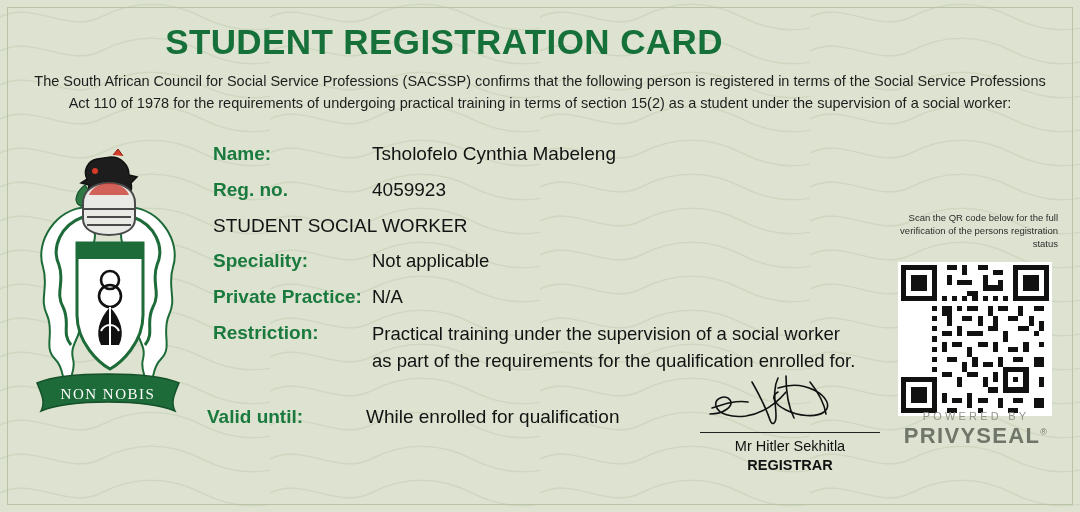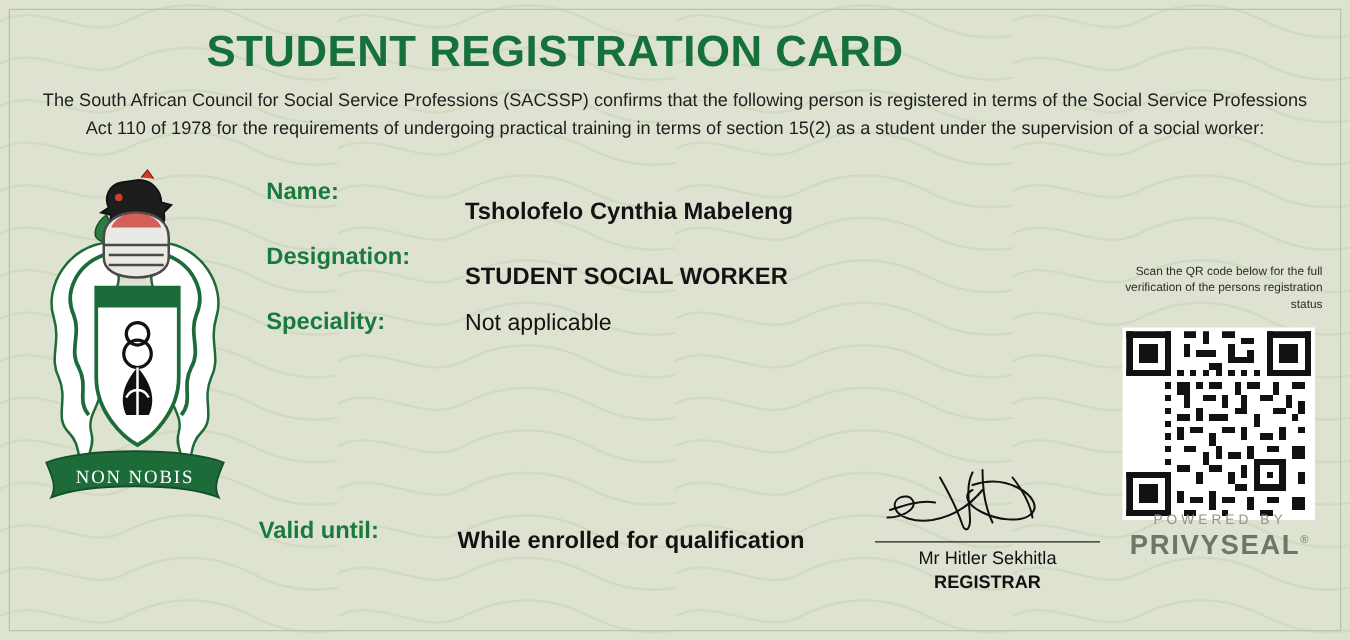--- a/index.html
+++ b/index.html
@@ -58,21 +58,21 @@
     text-align: center;
     font-size: 14.5px;
     line-height: 1.55;
     color: #1e1e1e;
   }
 
   
   .crest {
     position: absolute;
     left: 25px;
-    top: 134px;
+    top: 147px;
     width: 165px;
     height: 270px;
   }
 
   
   .fields {
     position: absolute;
     left: 213px;
     top: 142px;
     width: 700px;
@@ -88,21 +88,21 @@
     color: #1a7a3e;
     font-weight: bold;
     font-size: 19px;
     line-height: 1.25;
   }
   .value {
     font-size: 19px;
     color: #131313;
     line-height: 1.25;
   }
-  .value.bold { font-weight: bold; margin-top: 16px; }
+  .value.bold { font-weight: normal; }
   .value.small { font-size: 18.5px; }
   .value.multi { line-height: 1.45; font-size: 18.5px; }
 
   .valid-row {
     position: absolute;
     left: 207px;
     top: 405px;
     display: flex;
     align-items: center;
   }
@@ -249,33 +249,45 @@
     </svg>
   </div>
 
   <div class="fields">
 
     <div class="row">
       <div class="label">Name:</div>
       <div class="value bold">Tsholofelo Cynthia Mabeleng</div>
     </div>
 
-
-    <div class="row">
-      <div class="label">Designation:</div>
+    <div class="row">
+      <div class="label">Reg. no.</div>
+      <div class="value bold">4059923</div>
+    </div>
+
+    <div class="row">
       <div class="value bold">STUDENT SOCIAL WORKER</div>
     </div>
 
     <div class="row">
       <div class="label">Speciality:</div>
       <div class="value small">Not applicable</div>
     </div>
 
-
-    <div class="row">
+    <div class="row">
+      <div class="label">Private Practice:</div>
+      <div class="value small">N/A</div>
+    </div>
+
+    <div class="row">
+      <div class="label">Restriction:</div>
+      <div class="value multi">
+        <div>Practical training under the supervision of a social worker</div>
+        <div>as part of the requirements for the qualification enrolled for.</div>
+      </div>
     </div>
 
   </div>
 
   <div class="valid-row">
     <div class="label">Valid until:</div>
     <div class="value bold">While enrolled for qualification</div>
   </div>
 
   <div class="qr-note">Scan the QR code below for the full verification of the persons registration status</div>

